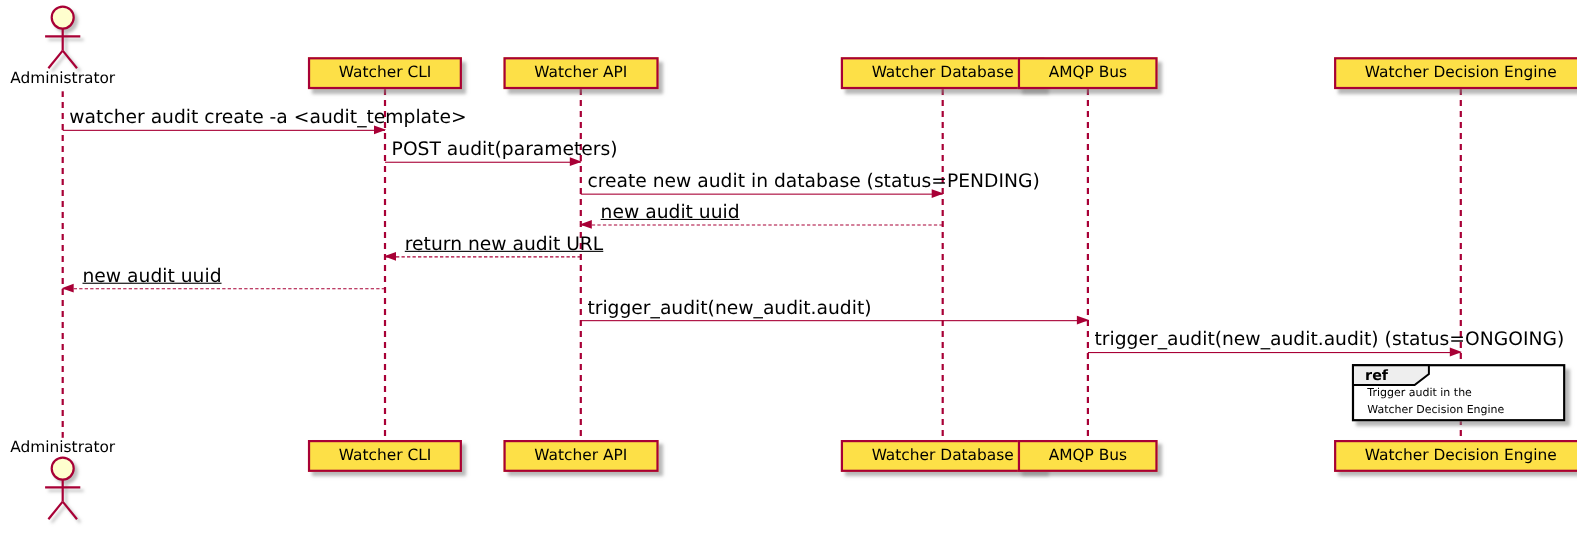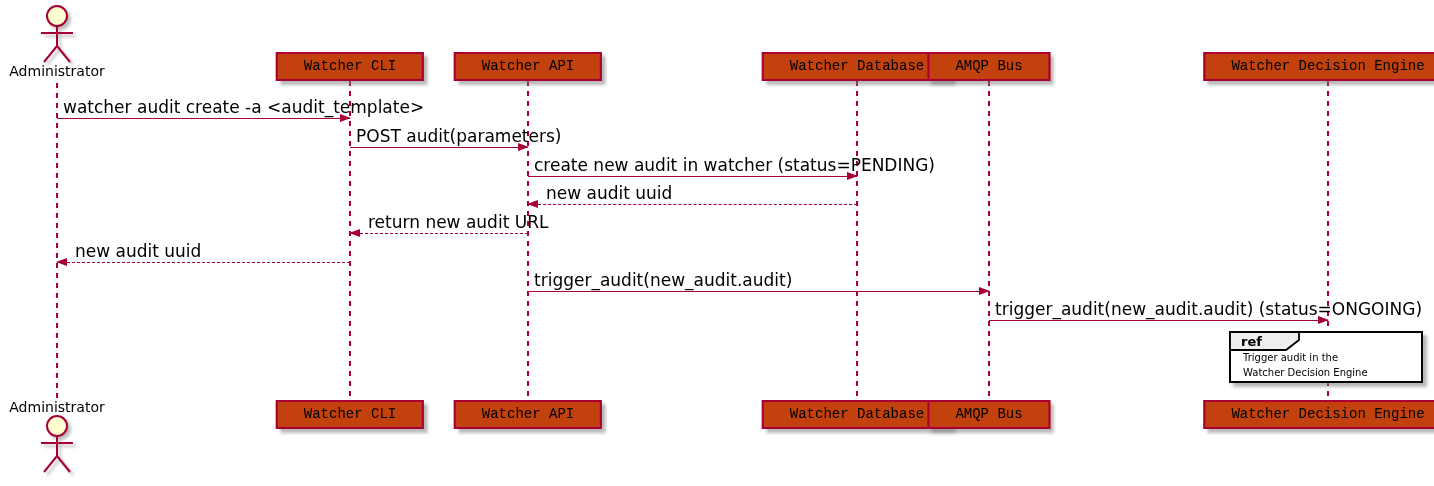--- a/index.html
+++ b/index.html
@@ -11,42 +11,42 @@
     background:repeating-linear-gradient(to bottom,#a80036 0 5px,transparent 5px 10px);}
   .ll-admin{left:56px;top:83px;height:315px;}
   .ll-cli  {left:349px;top:81px;height:319px;}
   .ll-api  {left:527px;top:81px;height:319px;}
   .ll-db   {left:856px;top:81px;height:319px;}
   .ll-amqp {left:988px;top:81px;height:319px;}
   .ll-wde  {left:1327px;top:81px;height:319px;}
 
   
   .participant{position:absolute;transform:translateX(-50%);
-    background:#c2410c;border:2px solid #a80036;
+    background:#fde047;border:2px solid #a80036;
     padding:4px 26px;font-size:14px;line-height:17px;white-space:nowrap;
-    box-shadow:4px 4px 3px rgba(125,125,125,.55);z-index:4;font-family:Liberation Mono, monospace;}
+    box-shadow:4px 4px 3px rgba(125,125,125,.55);z-index:4;}
   .row-top{top:52px;} .row-bottom{top:400px;}
   .p-cli{left:350px;} .p-api{left:528px;} .p-db{left:857px;}
   .p-amqp{left:989px;} .p-wde{left:1328px;}
 
   
   .actor-figure{position:absolute;left:33px;z-index:4;
     filter:drop-shadow(3px 3px 1.5px rgba(125,125,125,.5));}
   .actor-top{top:3px;} .actor-bottom{top:414px;}
   .actor-label{position:absolute;left:57px;transform:translateX(-50%);
     font-size:14px;white-space:nowrap;z-index:4;}
   .actor-label-top{top:63px;} .actor-label-bottom{top:399px;}
 
   
   .msg{position:absolute;height:0;z-index:3;}
   .msg.solid {border-top:1.5px solid #a80036;}
   .msg.dashed{border-top:1px dashed #a80036;}
   .msg .label{position:absolute;bottom:2px;left:6px;font-size:17px;
     white-space:nowrap;color:#000;}
-  .msg.to-left .label{left:18px;}
+  .msg.to-left .label{left:18px;text-decoration:underline;}
   .ah{position:absolute;width:0;height:0;top:-5px;
     border-top:4.5px solid transparent;border-bottom:4.5px solid transparent;}
   .ah-r{right:-1px;border-left:11px solid #a80036;}
   .ah-l{left:-1px;border-right:11px solid #a80036;}
 
   .m1{left:57px;width:293px;top:118px;}
   .m2{left:350px;width:178px;top:147px;}
   .m3{left:528px;width:329px;top:176px;}
   .m4{left:528px;width:329px;top:204px;}
   .m5{left:350px;width:178px;top:233px;}
@@ -92,21 +92,21 @@
 
   <div class="msg solid m1">
     <span class="label">watcher audit create -a &lt;audit_template&gt;</span>
     <span class="ah ah-r"></span>
   </div>
   <div class="msg solid m2">
     <span class="label">POST audit(parameters)</span>
     <span class="ah ah-r"></span>
   </div>
   <div class="msg solid m3">
-    <span class="label">create new audit in watcher (status=PENDING)</span>
+    <span class="label">create new audit in database (status=PENDING)</span>
     <span class="ah ah-r"></span>
   </div>
   <div class="msg dashed to-left m4">
     <span class="label">new audit uuid</span>
     <span class="ah ah-l"></span>
   </div>
   <div class="msg dashed to-left m5">
     <span class="label">return new audit URL</span>
     <span class="ah ah-l"></span>
   </div>

